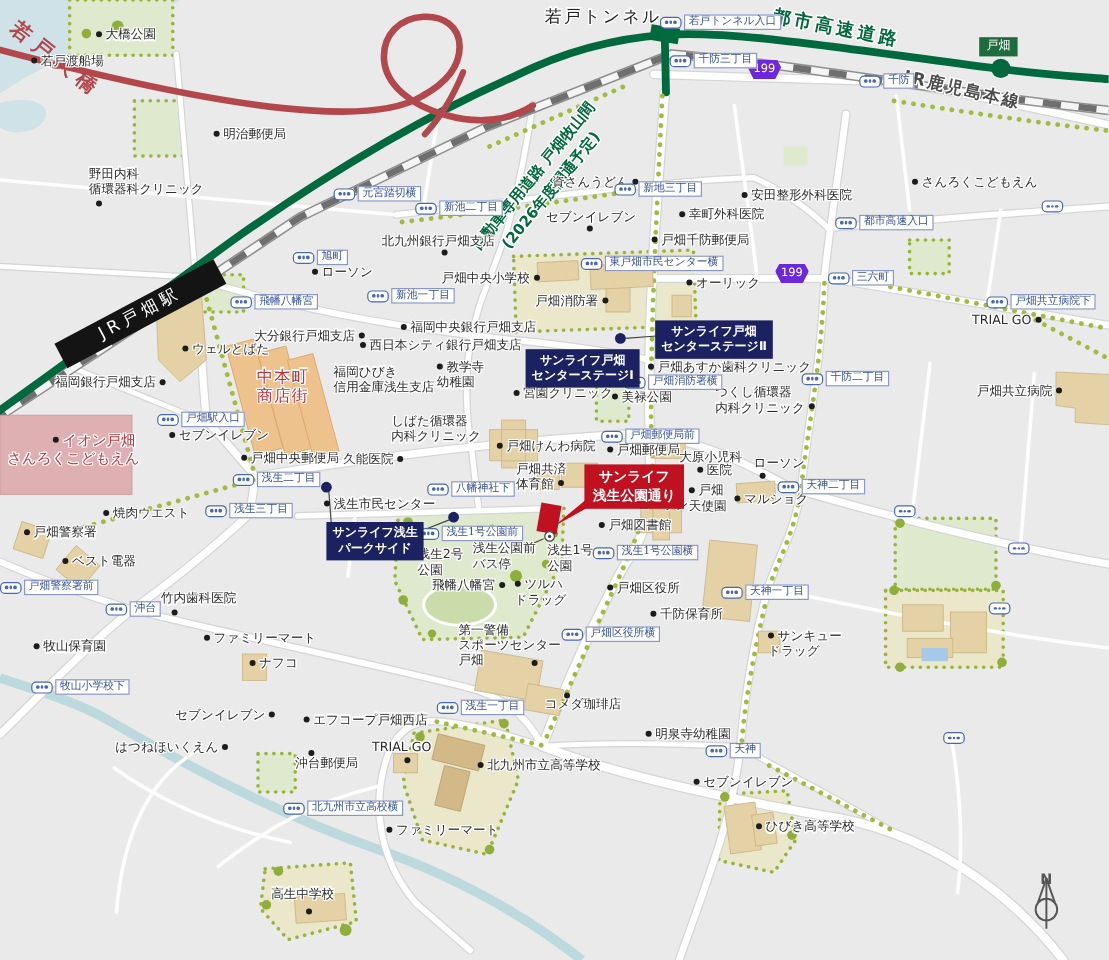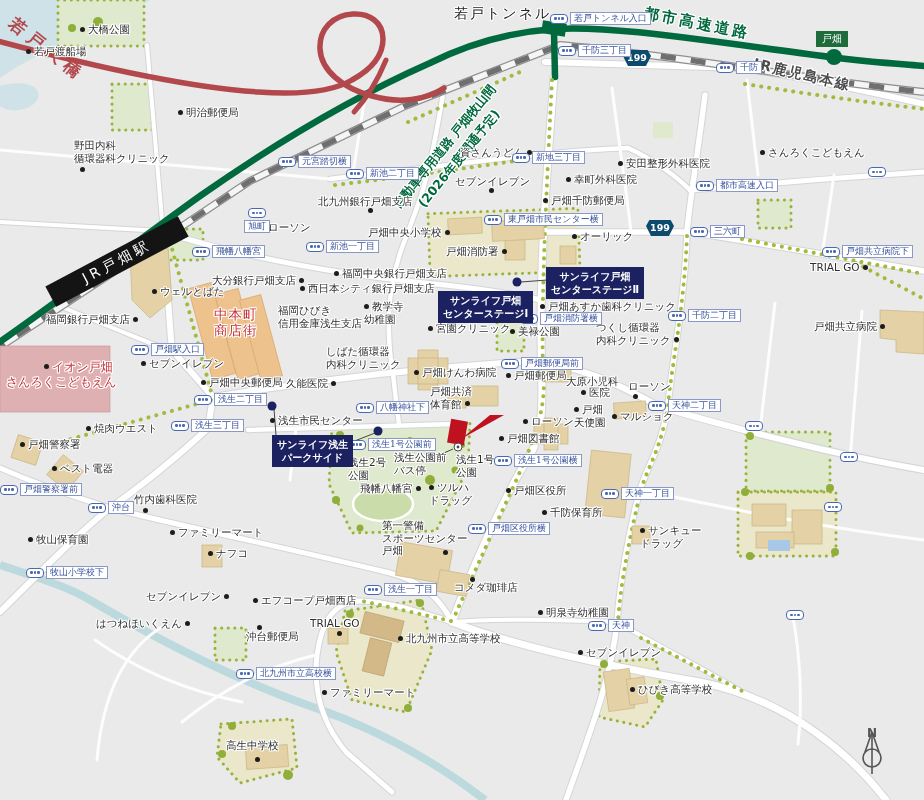--- a/index.html
+++ b/index.html
@@ -13,21 +13,21 @@
   .poi.big{font-size:13.5px;letter-spacing:1px;}
   .pdot{display:inline-block;width:5px;height:5px;background:#1c1c1c;border-radius:50%;vertical-align:middle;margin:0 3px 2px 0;}
   .pdot.r{margin:0 0 2px 3px;}
   .bdot{position:absolute;width:5px;height:5px;background:#1c1c1c;border-radius:50%;z-index:5;}
   .bus{position:absolute;display:flex;align-items:center;gap:2px;z-index:6;}
   .busicon{flex:0 0 auto;width:16px;height:8px;border:1px solid #4a68b0;border-radius:4px;background:#fff;
            display:inline-flex;align-items:center;justify-content:center;gap:1px;}
   .busicon i{width:2.5px;height:2.5px;background:#4a68b0;border-radius:50%;}
   .busbadge{font-family:"DejaVu Serif",serif;font-size:9px;line-height:1.25;color:#35519c;background:#fff;
             border:1px solid #8b97c4;padding:0 3px;white-space:nowrap;}
-  .shield{position:absolute;width:28px;height:16px;background:#0c4a6e;color:#fff;font-weight:bold;font-size:9.5px;
+  .shield{position:absolute;width:28px;height:16px;background:#6d28d9;color:#fff;font-weight:normal;font-size:9.5px;
           line-height:15px;text-align:center;z-index:6;
           clip-path:polygon(12% 0,88% 0,100% 38%,82% 100%,18% 100%,0 38%);}
   .navybox{position:absolute;background:#1b2161;color:#fff;font-weight:bold;font-size:10px;line-height:1.3;
            text-align:center;padding:3px 5px;white-space:nowrap;z-index:8;}
   .redbox{position:absolute;background:#bf1120;color:#fff;font-weight:bold;font-size:11.5px;line-height:1.35;
           text-align:center;padding:3px 7px;white-space:nowrap;z-index:9;}
   .rlabel{position:absolute;white-space:nowrap;z-index:4;}
   .rlabel.bridge{color:#b2484c;font-size:17px;font-weight:bold;letter-spacing:6px;transform:rotate(38deg);transform-origin:left top;}
   .rlabel.tunnel{color:#222;font-size:14px;letter-spacing:2px;}
   .rlabel.hwy{color:#00693e;font-size:15px;font-weight:bold;letter-spacing:3px;transform:rotate(11deg);}
@@ -311,20 +311,24 @@
     <div>センターステージⅡ</div>
   </div>
   <div class="navybox" style="left:438px;top:291px;">
     <div>サンライフ戸畑</div>
     <div>センターステージⅠ</div>
   </div>
   <div class="navybox" style="left:272px;top:435px;">
     <div>サンライフ浅生</div>
     <div>パークサイド</div>
   </div>
+  <div class="redbox" style="left:487px;top:387px;">
+    <div>サンライフ</div>
+    <div>浅生公園通り</div>
+  </div>
 
   <div class="compass">
     <span class="n">N</span>
     <svg width="40" height="52" viewBox="0 0 40 52">
       <g stroke="#555" stroke-width="1.6" fill="none">
         <line x1="20" y1="6" x2="20" y2="48"></line>
         <line x1="20" y1="6" x2="13" y2="26"></line>
         <line x1="20" y1="6" x2="27" y2="26"></line>
         <circle cx="20" cy="32" r="9"></circle>
       </g>
@@ -618,21 +622,21 @@
         <span class="busbadge">新池二丁目</span>
       </div>
       <div class="bus" style="left: 284px; top: 240px; margin-left: 22px;">
         <span class="busicon">
           <i></i>
           <i></i>
           <i></i>
         </span>
         <span class="busbadge">新池一丁目</span>
       </div>
-      <div class="bus" style="left: 244px; top: 208px; flex-direction: column;">
+      <div class="bus" style="left: 244px; top: 208px;">
         <span class="busicon">
           <i></i>
           <i></i>
           <i></i>
         </span>
         <span class="busbadge">旭町</span>
       </div>
       <div class="bus" style="left: 192px; top: 245px;">
         <span class="busicon">
           <i></i>

